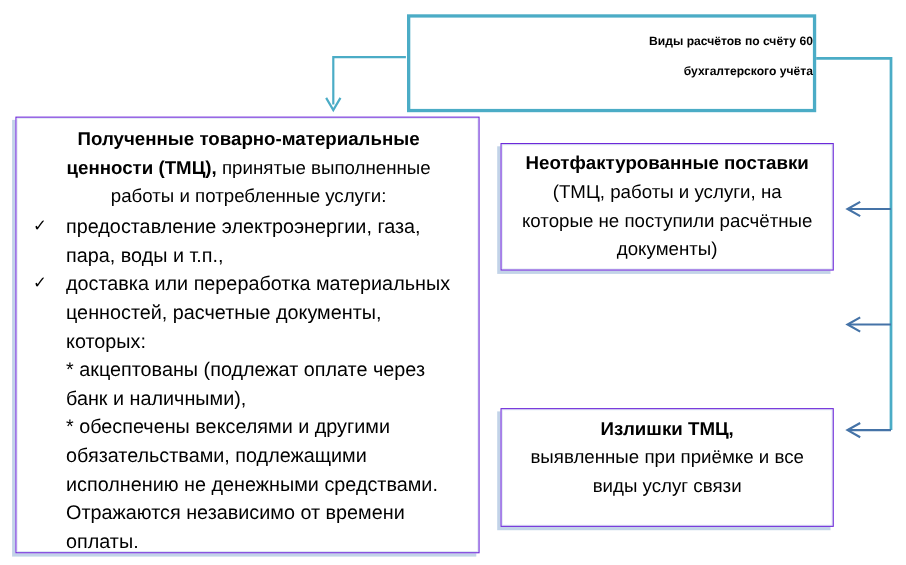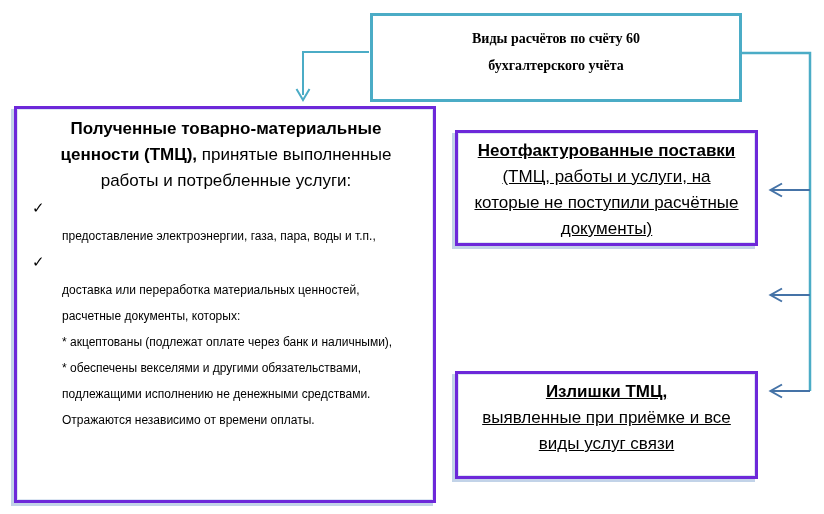--- a/index.html
+++ b/index.html
@@ -7,44 +7,43 @@
     position:relative;width:824px;height:514px;background:#fff;overflow:hidden;
     font-family:"Liberation Sans", sans-serif;color:#000;
   }
   .connectors{position:absolute;left:0;top:0;z-index:0;}
   .box{position:absolute;background:#fff;box-sizing:border-box;z-index:1;}
   .title-box{
     left:370px;top:13px;width:372px;height:89px;
     border:3px solid #4BACC6;
   }
   .title-box .txt{
-    margin-top:9px;text-align:center;font-weight:bold;font-size:14px;line-height:27px;
+    margin-top:9px;text-align:right;font-weight:bold;font-size:11px;line-height:27px;
     white-space:pre-line;
-    font-family:Liberation Serif, serif;
   }
-  .blue{border:3px solid #6d28d9;box-shadow:-3px 3px 0 rgba(79,129,189,.35), inset 0 0 0 1px #dce6f2;}
+  .blue{border:1px solid #6d28d9;box-shadow:-3px 3px 0 rgba(79,129,189,.35), inset 0 0 0 1px #dce6f2;}
   .left-box{left:14px;top:106px;width:422px;height:397px;padding:7px 10px 6px 12px;}
   .left-box .header{
     text-align:center;font-size:17px;line-height:26px;max-width:372px;margin:0 auto;
   }
   .b{font-weight:bold;}
   .bullet-list{margin-top:1px;}
   .bullet-row{display:flex;align-items:flex-start;}
   .bullet-row .mark{
     width:30px;flex:0 0 30px;font-size:15px;line-height:26px;padding-left:3px;
   }
   .bullet-row .btxt{
-    flex:1;font-size:12px;line-height:26px;white-space:pre-line;max-width:352px;margin-top:28px;
+    flex:1;font-size:18px;line-height:26px;white-space:pre-line;max-width:352px;
   }
   .right-box{
     left:455px;width:303px;padding:5px 6px;
     display:block;text-align:center;
   }
   .right-box .txt{
-    font-size:17px;line-height:26px;white-space:pre-line;max-width:274px;margin:0 auto;text-decoration:underline;
+    font-size:17px;line-height:26px;white-space:pre-line;max-width:274px;margin:0 auto;
   }
   .rb1{top:130px;height:116px;}
   .rb2{top:258px;height:109px;}
   .rb3{top:371px;height:108px;}
   .rb2 .txt{margin-top:6px;}
 </style>
 </head>
 <body>
 
 <div class="canvas">

